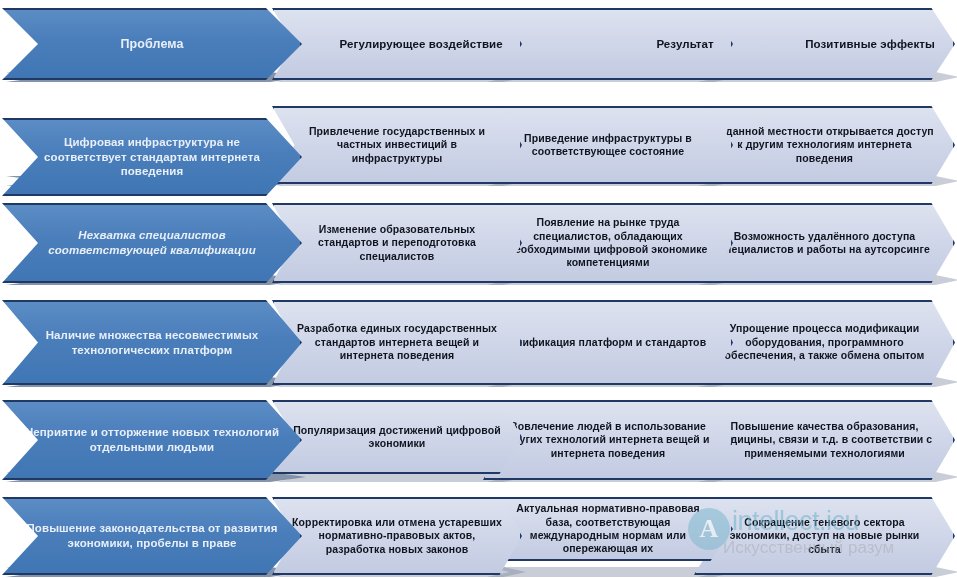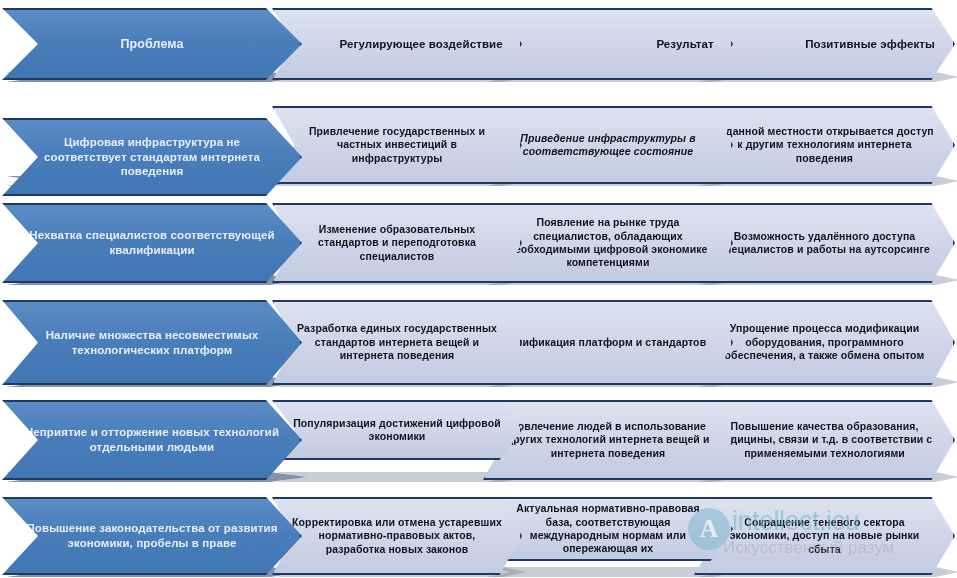--- a/index.html
+++ b/index.html
@@ -132,31 +132,31 @@
     <div class="row" style="top: 106px; height: 78px;">
       <div class="shadowplate blue" style="left: 6px; top: 70px; width: 300px; height: 10px;"></div>
       <div class="cell problem" style="left: 2px; top: 0px; width: 300px; height: 78px; z-index: 6; margin-top: 12px;">
         <span class="txt">Цифровая инфраструктура не соответствует стандартам интернета поведения</span>
       </div>
       <div class="shadowplate" style="left: 276px; top: 70px; width: 250px; height: 10px;"></div>
       <div class="cell light mid" style="left: 272px; top: 0px; width: 250px; height: 78px; z-index: 4;">
         <span class="txt">Привлечение государственных и частных инвестиций в инфраструктуры</span>
       </div>
       <div class="shadowplate" style="left: 487px; top: 70px; width: 250px; height: 10px;"></div>
-      <div class="cell light mid" style="left: 483px; top: 0px; width: 250px; height: 78px; z-index: 3; font-style: italic;">
+      <div class="cell light mid" style="left: 483px; top: 0px; width: 250px; height: 78px; z-index: 3;">
         <span class="txt">Приведение инфраструктуры в соответствующее состояние</span>
       </div>
       <div class="shadowplate" style="left: 698px; top: 70px; width: 261px; height: 10px;"></div>
       <div class="cell light last" style="left: 694px; top: 0px; width: 261px; height: 78px; z-index: 2;">
         <span class="txt">В данной местности открывается доступ к другим технологиям интернета поведения</span>
       </div>
     </div>
     <div class="row" style="top: 203px; height: 80px;">
       <div class="shadowplate blue" style="left: 6px; top: 72px; width: 300px; height: 10px;"></div>
-      <div class="cell problem" style="left: 2px; top: 0px; width: 300px; height: 80px; z-index: 6;">
+      <div class="cell problem" style="left: 2px; top: 0px; width: 300px; height: 80px; z-index: 6; font-style: italic;">
         <span class="txt">Нехватка специалистов соответствующей квалификации</span>
       </div>
       <div class="shadowplate" style="left: 276px; top: 72px; width: 250px; height: 10px;"></div>
       <div class="cell light mid" style="left: 272px; top: 0px; width: 250px; height: 80px; z-index: 4;">
         <span class="txt">Изменение образовательных стандартов и переподготовка специалистов</span>
       </div>
       <div class="shadowplate" style="left: 487px; top: 72px; width: 250px; height: 10px;"></div>
       <div class="cell light mid" style="left: 483px; top: 0px; width: 250px; height: 80px; z-index: 3;">
         <span class="txt">Появление на рынке труда специалистов, обладающих необходимыми цифровой экономике компетенциями</span>
       </div>
@@ -182,21 +182,21 @@
       <div class="cell light last" style="left: 694px; top: 0px; width: 261px; height: 85px; z-index: 2;">
         <span class="txt">Упрощение процесса модификации оборудования, программного обеспечения, а также обмена опытом</span>
       </div>
     </div>
     <div class="row" style="top: 400px; height: 80px;">
       <div class="shadowplate blue" style="left: 6px; top: 72px; width: 300px; height: 10px;"></div>
       <div class="cell problem" style="left: 2px; top: 0px; width: 300px; height: 80px; z-index: 6;">
         <span class="txt">Неприятие и отторжение новых технологий отдельными людьми</span>
       </div>
       <div class="shadowplate" style="left: 276px; top: 72px; width: 250px; height: 10px;"></div>
-      <div class="cell light mid" style="left: 272px; top: 0px; width: 250px; height: 60px; z-index: 4;">
+      <div class="cell light mid" style="left: 272px; top: 0px; width: 250px; height: 74px; z-index: 4;">
         <span class="txt">Популяризация достижений цифровой экономики</span>
       </div>
       <div class="shadowplate" style="left: 487px; top: 72px; width: 250px; height: 10px;"></div>
       <div class="cell light mid" style="left: 483px; top: 0px; width: 250px; height: 80px; z-index: 3;">
         <span class="txt">Вовлечение людей в использование других технологий интернета вещей и интернета поведения</span>
       </div>
       <div class="shadowplate" style="left: 698px; top: 72px; width: 261px; height: 10px;"></div>
       <div class="cell light last" style="left: 694px; top: 0px; width: 261px; height: 80px; z-index: 2;">
         <span class="txt">Повышение качества образования, медицины, связи и т.д. в соответствии с применяемыми технологиями</span>
       </div>

